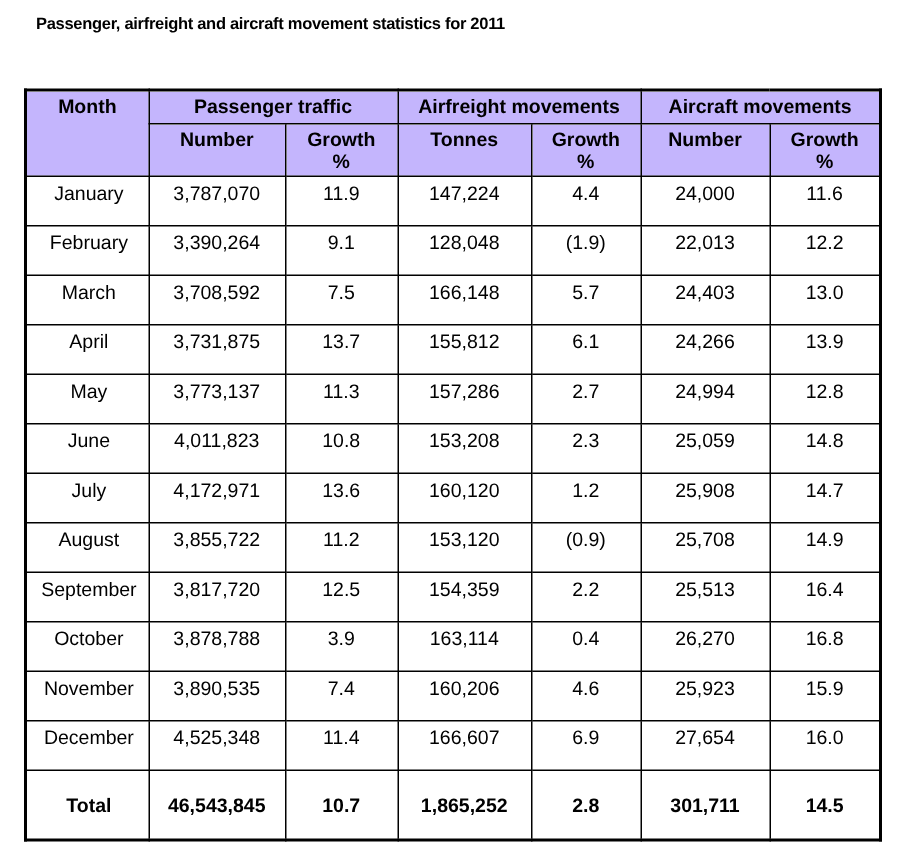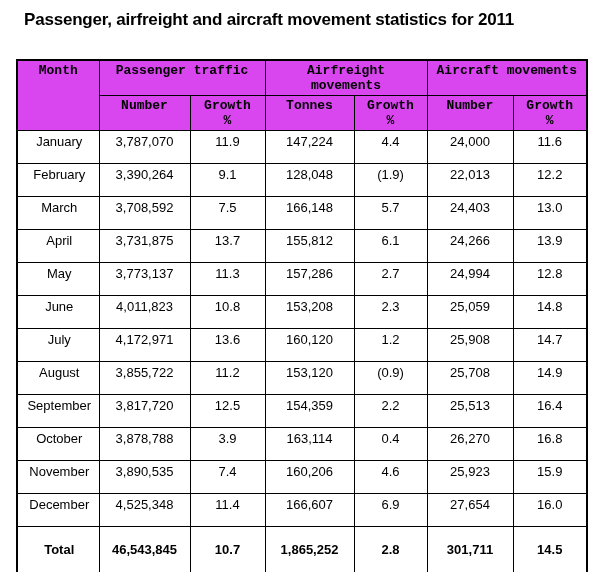--- a/index.html
+++ b/index.html
@@ -12,48 +12,47 @@
     background: #ffffff;
     position: relative;
     overflow: hidden;
     font-family: "Liberation Sans", sans-serif;
     color: #000000;
   }
   .page-title {
     position: absolute;
     left: 24px;
     top: 10px;
-    font-size: 17px;
+    font-size: 11px;
     font-weight: bold;
     letter-spacing: -0.2px;
     white-space: nowrap;
   }
   table.stats {
     position: absolute;
     left: 16px;
     top: 59px;
     width: 570px;
     border-collapse: collapse;
     table-layout: fixed;
     font-size: 13px;
     border: 2px solid #000000;
   }
   table.stats th,
   table.stats td {
     border: 1px solid #000000;
     overflow: hidden;
   }
   table.stats thead th {
-    background: #d946ef;
+    background: #c4b5fd;
     font-weight: bold;
     text-align: center;
     padding: 2px 3px;
     vertical-align: top;
     line-height: 15px;
-    font-family: Liberation Mono, monospace;
   }
   tr.header-row-1 { height: 22px; }
   tr.header-row-2 { height: 29px; }
   th.month-header {
     text-align: left;
     padding-left: 5px;
     vertical-align: top;
   }
   th.sub-header {
     white-space: pre-line;

